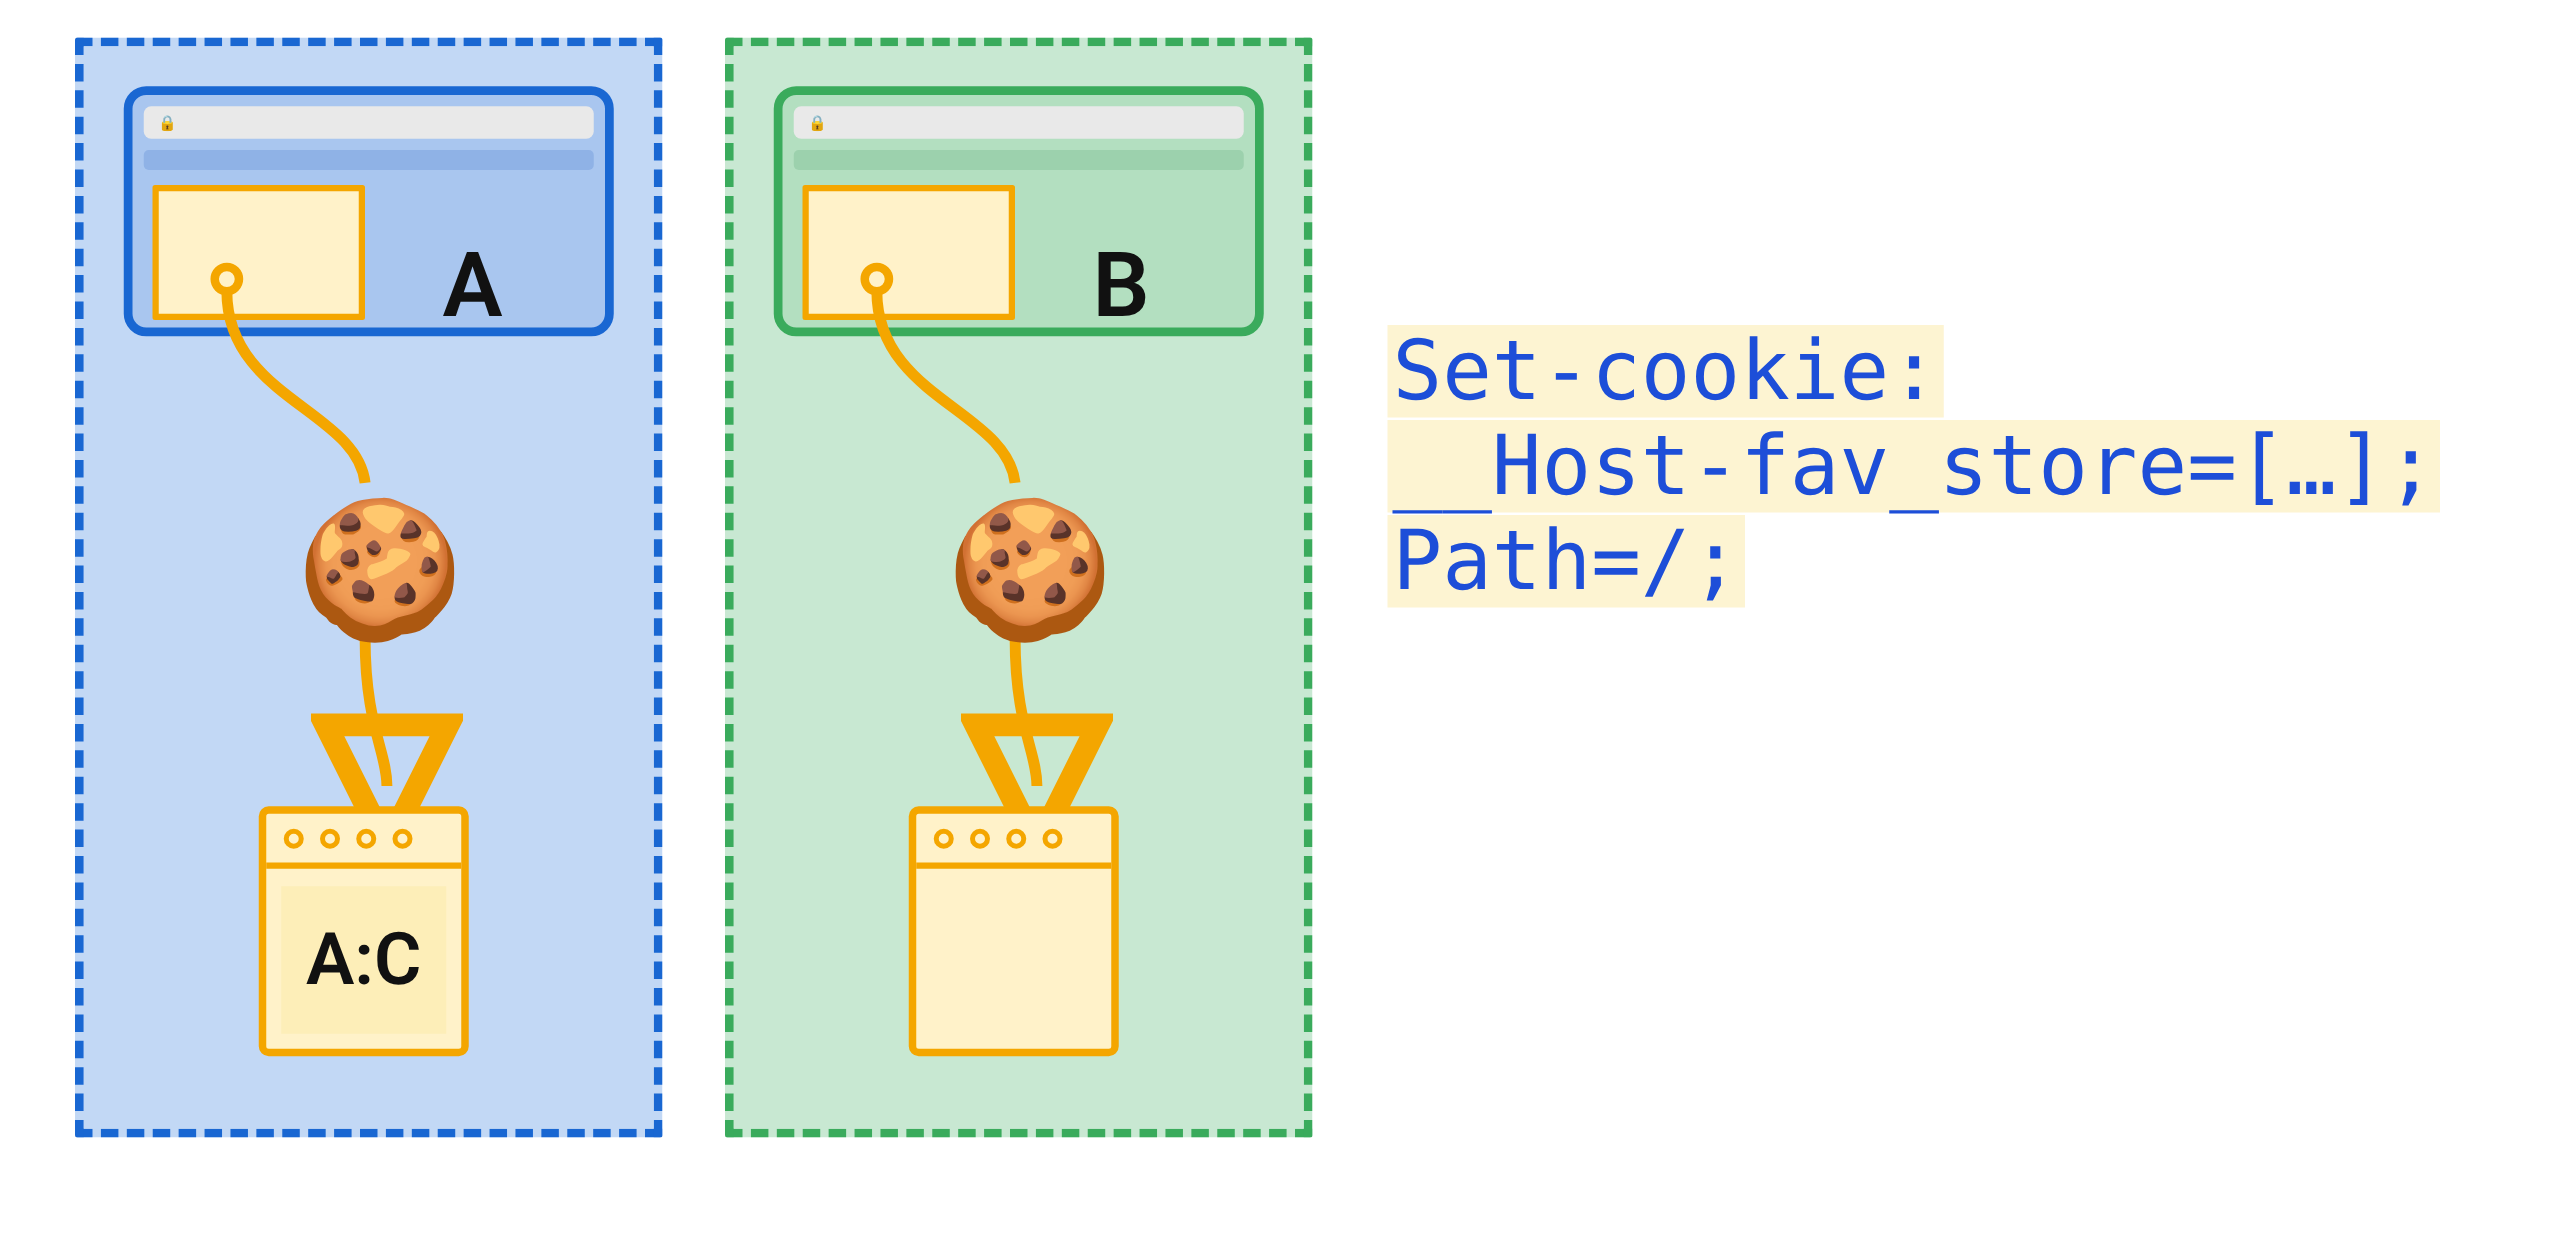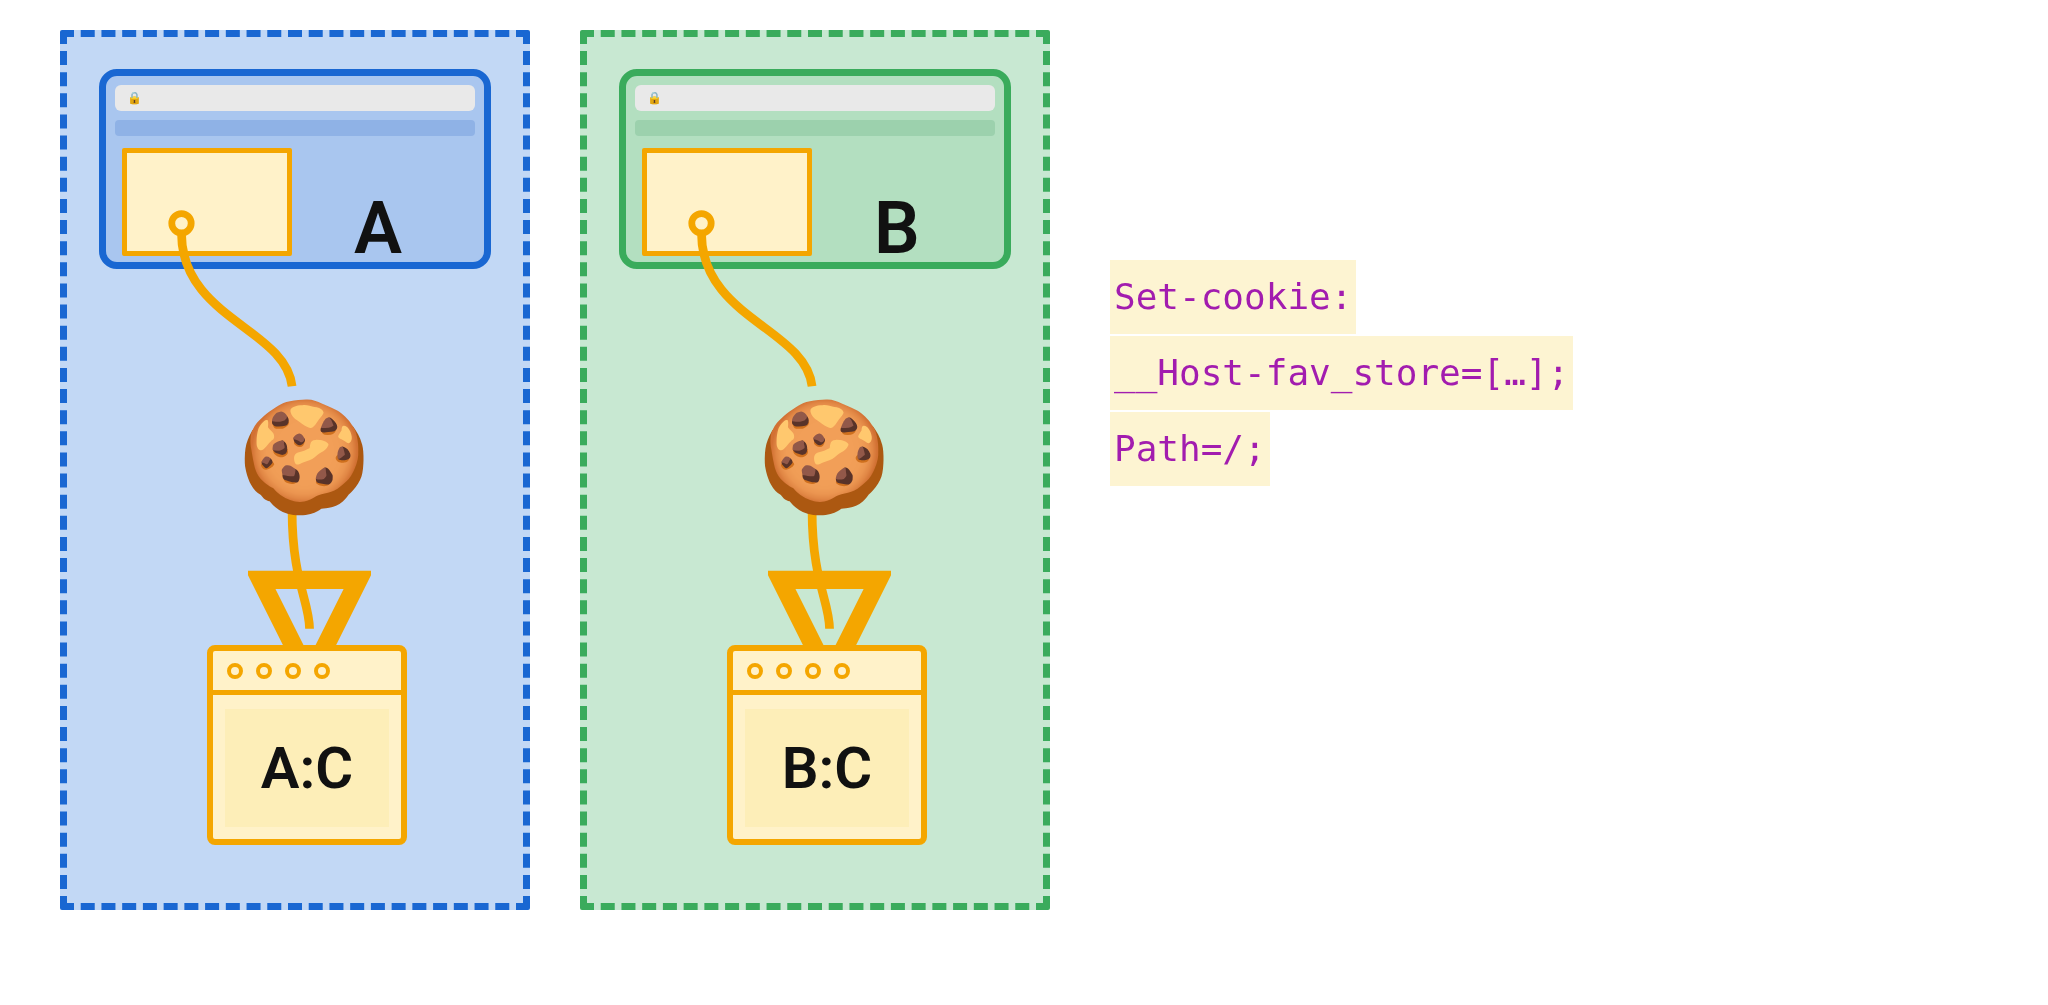--- a/index.html
+++ b/index.html
@@ -112,21 +112,21 @@
     font-size: 108px;
     line-height: 130px;
     text-align: center;
   }
 
   
   .jar {
     position: absolute;
     left: 140px;
     top: 608px;
-    width: 200px;
+    width: 168px;
     height: 200px;
     background: #fff2c9;
     border: 6px solid #f4a600;
     border-radius: 8px;
     box-sizing: border-box;
   }
   .jar .titlebar {
     position: absolute;
     top: 0; left: 0; right: 0;
     height: 44px;
@@ -154,23 +154,23 @@
     font-weight: 600;
     color: #111;
   }
 
   
   .code-panel {
     position: absolute;
     left: 1110px;
     top: 260px;
     font-family: ui-monospace, "SFMono-Regular", Menlo, Consolas, monospace;
-    font-size: 36px;
+    font-size: 66px;
     line-height: 74px;
-    color: #a21caf;
+    color: #1d4ed8;
   }
   .code-panel .line {
     display: inline-block;
     background: #fdf4d2;
     padding: 0 4px;
     margin-bottom: 2px;
     white-space: pre;
   }
   .code-panel .row  { display: block; }
   .code-panel .bold { font-weight: 700; }
@@ -237,21 +237,20 @@
 
     <div class="cookie">🍪</div>
 
     <div class="jar">
       <div class="titlebar">
         <span class="dot"></span>
         <span class="dot"></span>
         <span class="dot"></span>
         <span class="dot"></span>
       </div>
-      <div class="body">B:C</div>
     </div>
   </div>
 
   <div class="code-panel">
     <span class="row"><span class="line">Set-cookie:</span></span>
     <span class="row"><span class="line">__Host-fav_store=[…];</span></span>
     <span class="row"><span class="line">Path=/;</span></span>
   </div>
 
 </div>

